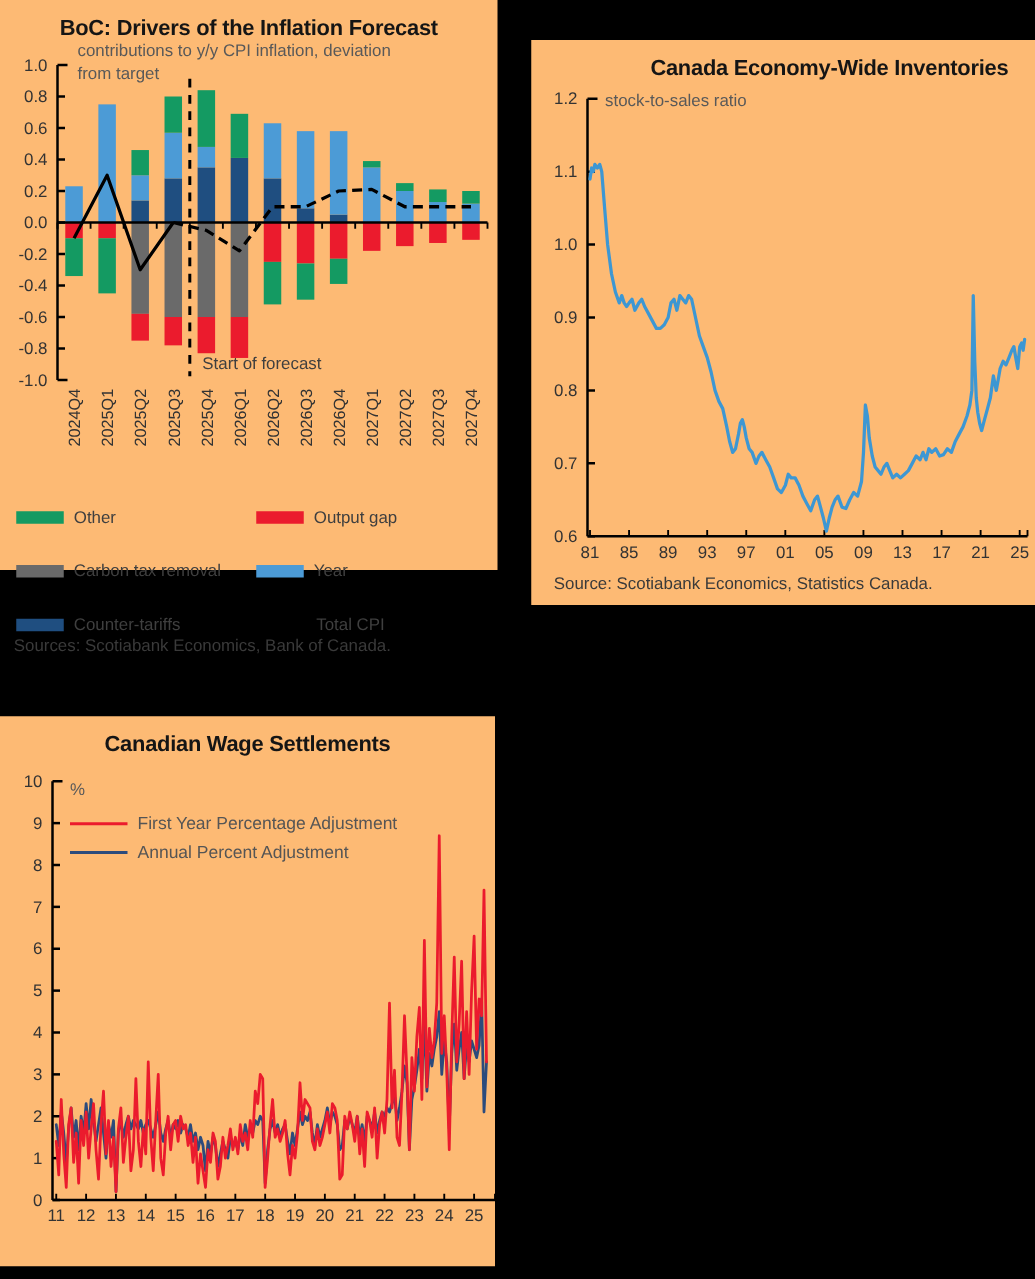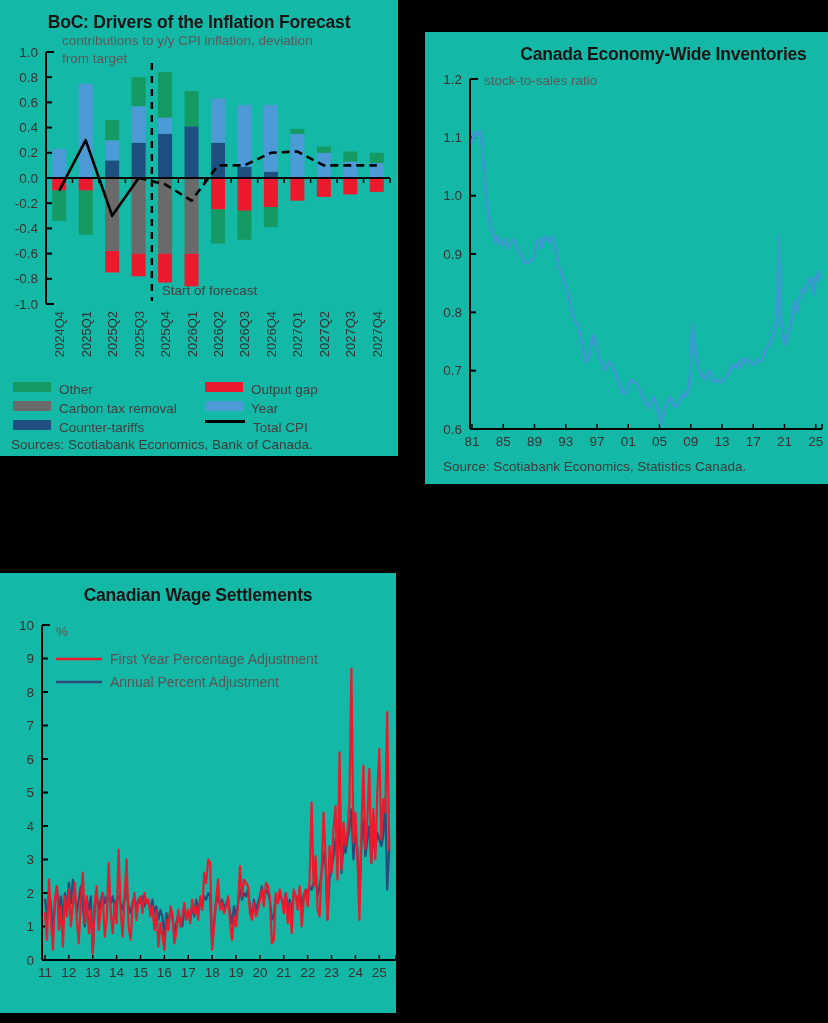--- a/index.html
+++ b/index.html
@@ -1,27 +1,27 @@
 <!DOCTYPE html>
 <html><head>
 <meta charset="utf-8">
 <style>
   html,body{margin:0;padding:0;}
   body{width:828px;height:1023px;background:#000;position:relative;overflow:hidden;
        font-family:"Liberation Sans",sans-serif;}
-  .panel{position:absolute;background:#14b8a6;}
+  .panel{position:absolute;background:#fdba74;}
   #panel1{left:0;top:28;width:398px;height:456px;}
   #panel2{left:425px;top:32px;width:477px;height:452px;}
   #panel3{left:0;top:573px;width:396px;height:440px;}
   .chart-title{font-size:17.5px;font-weight:bold;color:#151515;text-align:center;
                padding-top:12px;letter-spacing:-0.2px;}
   svg{display:block;}
   .legend-grid{display:grid;grid-template-columns:192px auto;row-gap:4px;
                padding-left:13px;margin-top:3px;}
-  .legend-item{display:flex;align-items:flex-start;gap:8px;}
+  .legend-item{display:flex;align-items:center;gap:8px;margin-top:24px;}
   .legend-swatch{width:38px;height:10px;flex:0 0 auto;}
   .legend-line{width:40px;height:3px;flex:0 0 auto;}
   .legend-label{font-size:13.5px;color:#3f3f3f;white-space:nowrap;}
   .sources{font-size:13.5px;color:#3a3a3a;padding-left:11px;padding-top:2px;}
   #panel2 .sources{padding-left:18px;}
 </style>
 </head>
 <body>
 
 <div class="panel" id="panel1">

